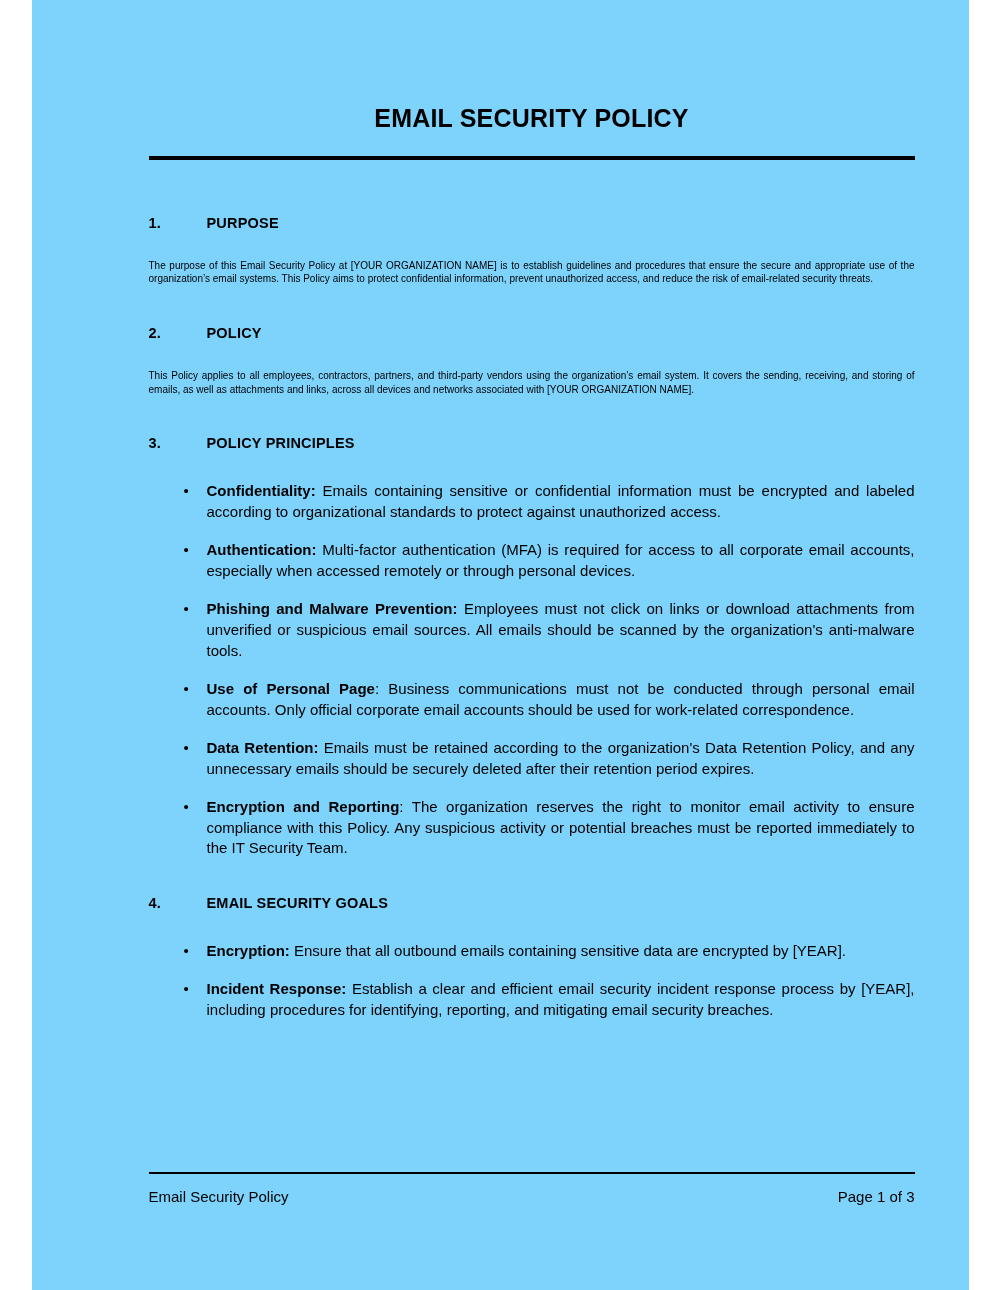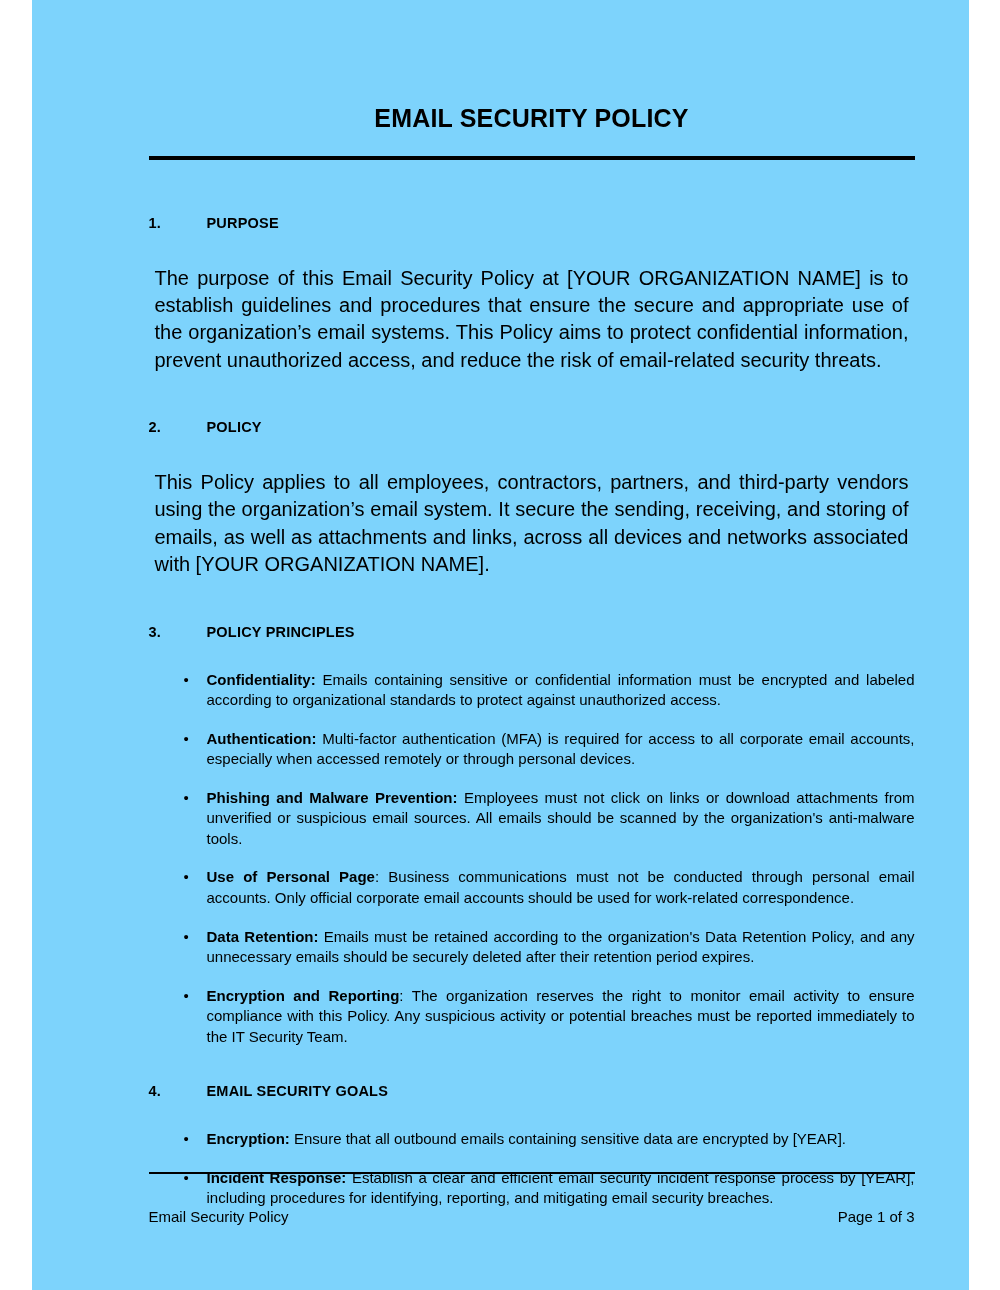--- a/index.html
+++ b/index.html
@@ -56,25 +56,25 @@
   .section-num {
     width: 58px;
     flex: 0 0 58px;
   }
   .section-title {
     flex: 1 1 auto;
   }
 
   
   .para {
-    font-size: 20px;
+    font-size: 10px;
     line-height: 1.37;
     text-align: justify;
     text-justify: inter-word;
-    margin: 6px;
+    margin: 0;
   }
 
   
   .bullets {
     list-style: none;
     margin: 0;
     padding: 0;
   }
   .bullet-item {
     position: relative;
@@ -121,21 +121,21 @@
     height: 0;
   }
   .footer-row {
     display: flex;
     justify-content: space-between;
     align-items: baseline;
     padding-top: 14px;
     font-size: 15px;
   }
   .footer-left { text-align: left; }
-  .footer-right { text-align: center; margin-top: 20px; }
+  .footer-right { text-align: center; }
 </style>
 </head>
 <body>
 
 <div class="page">
 
   <div class="content">
 
     <h1 class="doc-title">EMAIL SECURITY POLICY</h1>
     <hr class="title-rule">
@@ -149,21 +149,21 @@
     <div class="gap-heading-to-para"></div>
     <p class="para">The purpose of this Email Security Policy at [YOUR ORGANIZATION NAME] is to establish guidelines and procedures that ensure the secure and appropriate use of the organization’s email systems. This Policy aims to protect confidential information, prevent unauthorized access, and reduce the risk of email-related security threats.</p>
 
     <div class="gap-para-to-heading"></div>
 
     <div class="section-heading">
       <span class="section-num">2.</span>
       <span class="section-title">POLICY</span>
     </div>
     <div class="gap-heading-to-para"></div>
-    <p class="para">This Policy applies to all employees, contractors, partners, and third-party vendors using the organization’s email system. It secure the sending, receiving, and storing of emails, as well as attachments and links, across all devices and networks associated with [YOUR ORGANIZATION NAME].</p>
+    <p class="para">This Policy applies to all employees, contractors, partners, and third-party vendors using the organization’s email system. It covers the sending, receiving, and storing of emails, as well as attachments and links, across all devices and networks associated with [YOUR ORGANIZATION NAME].</p>
 
     <div class="gap-para-to-heading"></div>
 
     <div class="section-heading">
       <span class="section-num">3.</span>
       <span class="section-title">POLICY PRINCIPLES</span>
     </div>
     <div class="gap-heading-to-list"></div>
     <ul class="bullets" id="policy-principles-list">
         <li class="bullet-item"><span class="dot">•</span><span class="lead">Confidentiality:</span><span> Emails containing sensitive or confidential information must be encrypted and labeled according to organizational standards to protect against unauthorized access.</span></li>

